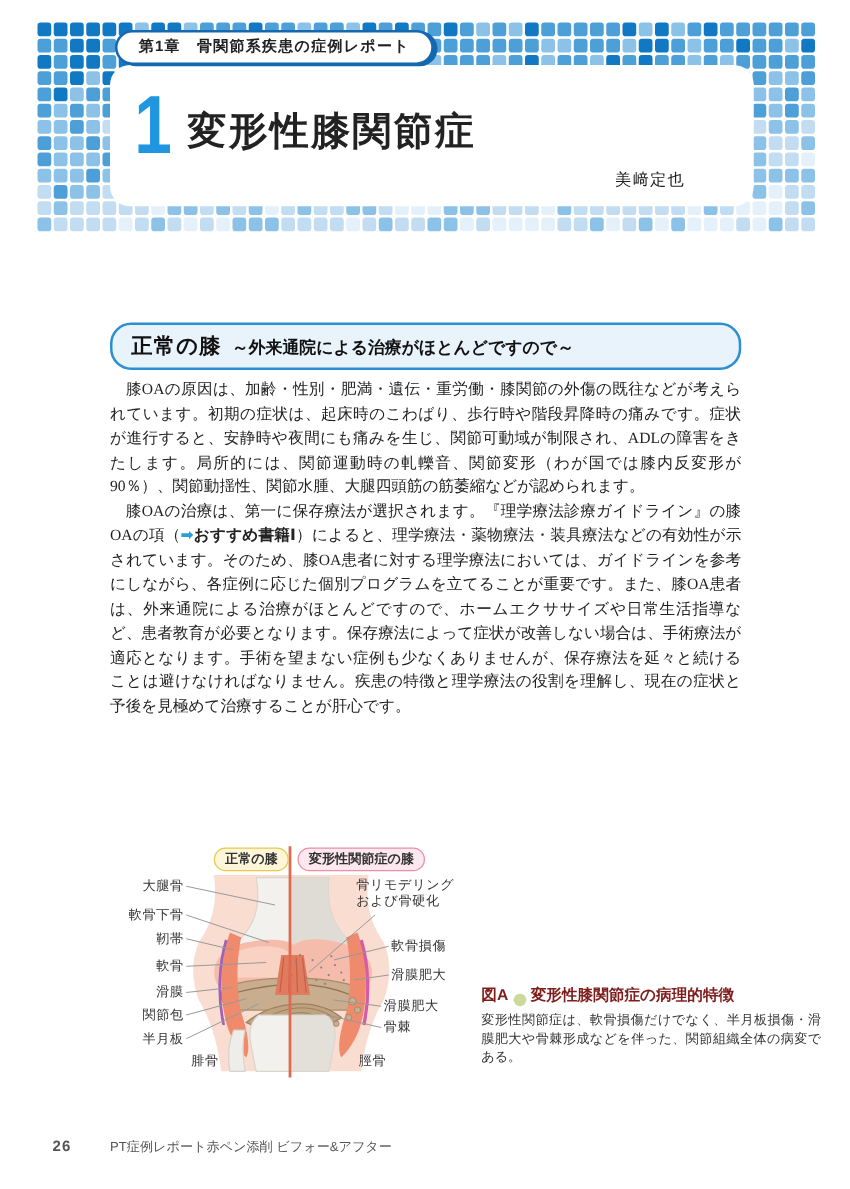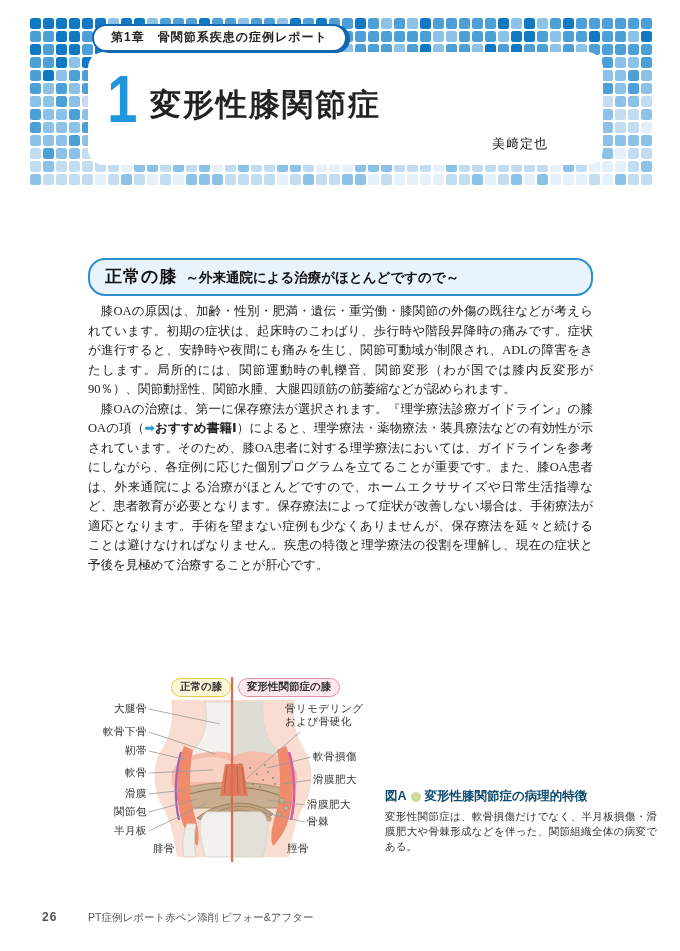--- a/index.html
+++ b/index.html
@@ -43,21 +43,21 @@
   .fig-block{position:absolute;left:85px;top:660px;width:575px;height:245px;margin:0;}
   .illustration{position:absolute;left:0;top:12px;width:300px;height:200px;text-decoration:underline;}
   .pill{position:absolute;font-size:10.5px;font-weight:bold;border-radius:10px;
         padding:1px 8px 2px;white-space:nowrap;}
   .pill-normal{left:86px;top:6px;background:#fdf6d8;border:1.5px solid #e8c84a;color:#333;}
   .pill-oa{left:153px;top:6px;background:#fce8ee;border:1.5px solid #e890a8;color:#333;}
   .lbl{position:absolute;font-size:10.5px;color:#333;white-space:nowrap;letter-spacing:.5px;}
   .lbl-wrap{white-space:normal;line-height:13px;}
   
   .fig-caption{position:absolute;left:300px;top:128px;width:272px;}
-  .cap-title{font-size:12.5px;font-weight:bold;color:#0c4a6e;display:flex;align-items:center;gap:4px;}
+  .cap-title{font-size:12.5px;font-weight:bold;color:#7f1d1d;display:flex;align-items:flex-end;gap:4px;}
   .cap-dot{display:inline-block;width:10px;height:10px;border-radius:50%;background:#ccd99b;}
   .cap-body{margin:4px 0 0;font-size:10.5px;line-height:15px;color:#333;
             font-family:"Liberation Serif","DejaVu Serif",serif;text-align:justify;}
   .cap-ref{margin:0;font-size:10.5px;line-height:15px;color:#333;
            font-family:"Liberation Serif","DejaVu Serif",serif;}
   
   .footer{position:absolute;left:0;top:910px;width:680px;font-size:10.5px;color:#555;}
   .pagenum{position:absolute;left:42px;top:0;font-size:12px;font-weight:bold;
            letter-spacing:1px;color:#555;}
   .booktitle{position:absolute;left:88px;top:1px;color:#555;}

